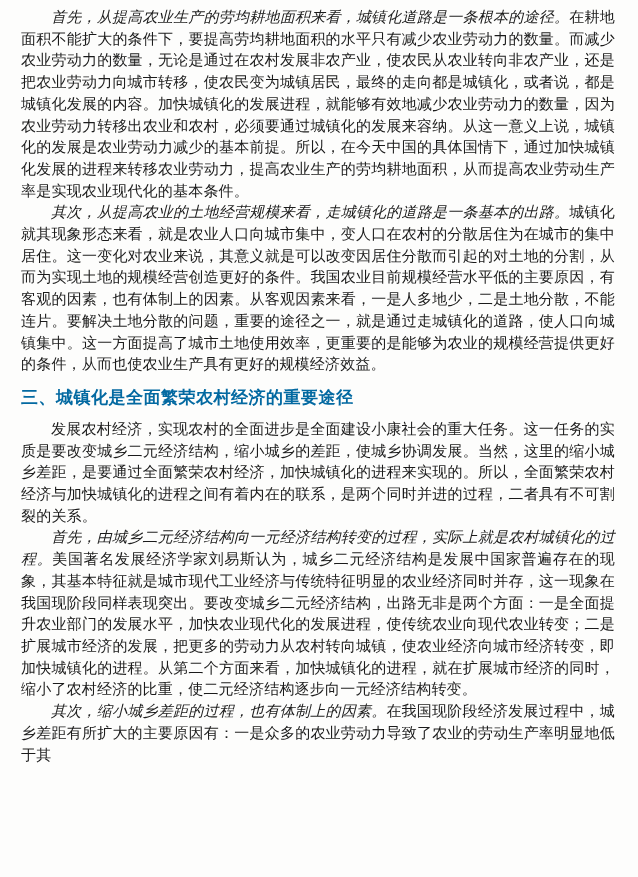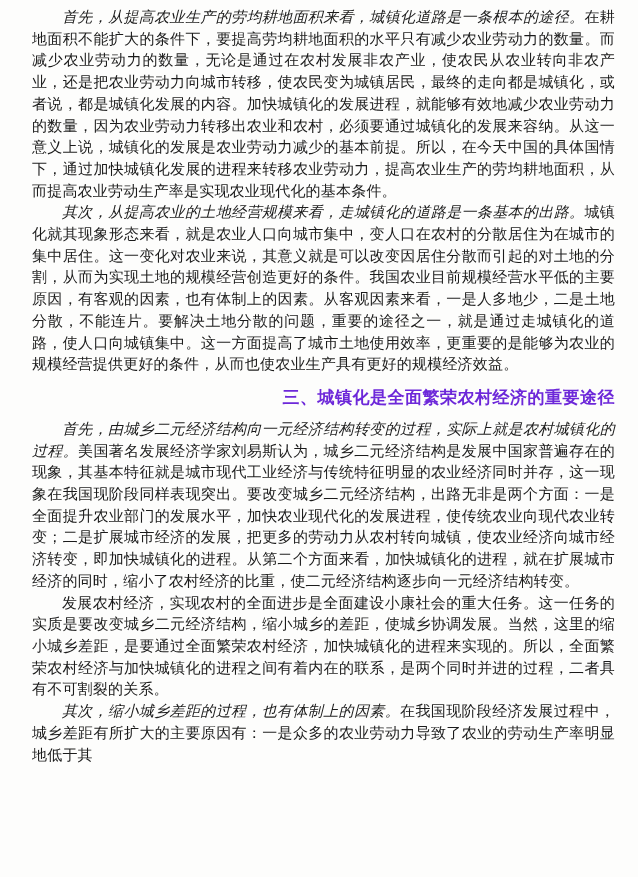--- a/index.html
+++ b/index.html
@@ -10,58 +10,58 @@
   body {
     width: 638px;
     height: 877px;
     overflow: hidden;
     font-family: "Liberation Serif", "DejaVu Serif", serif;
   }
   .page {
     box-sizing: border-box;
     width: 638px;
     height: 877px;
-    padding: 7px 23px 0 32px;
+    padding: 7px 23px 0 21px;
     background: #fdfdfc;
     color: #1b1b1b;
   }
   .para {
     margin: 0;
     font-size: 15px;
     line-height: 21.7px;
     letter-spacing: 0.2px;
     text-align: justify;
     text-justify: inter-character;
     text-indent: 2em;
   }
   .kai {
     font-style: italic;
   }
   .heading {
     margin: 10px 0 9px 0;
     font-size: 17px;
     font-weight: 700;
     line-height: 24px;
-    text-align: right;
+    text-align: left;
     text-indent: 0;
     letter-spacing: 0.5px;
-    color: #6d28d9;
+    color: #0369a1;
   }
 </style>
 </head>
 <body>
 
 <div class="page">
 
   <p class="para"><span class="kai">首先，从提高农业生产的劳均耕地面积来看，城镇化道路是一条根本的途径。</span><span>在耕地面积不能扩大的条件下，要提高劳均耕地面积的水平只有减少农业劳动力的数量。而减少农业劳动力的数量，无论是通过在农村发展非农产业，使农民从农业转向非农产业，还是把农业劳动力向城市转移，使农民变为城镇居民，最终的走向都是城镇化，或者说，都是城镇化发展的内容。加快城镇化的发展进程，就能够有效地减少农业劳动力的数量，因为农业劳动力转移出农业和农村，必须要通过城镇化的发展来容纳。从这一意义上说，城镇化的发展是农业劳动力减少的基本前提。所以，在今天中国的具体国情下，通过加快城镇化发展的进程来转移农业劳动力，提高农业生产的劳均耕地面积，从而提高农业劳动生产率是实现农业现代化的基本条件。</span></p>
 
   <p class="para"><span class="kai">其次，从提高农业的土地经营规模来看，走城镇化的道路是一条基本的出路。</span><span>城镇化就其现象形态来看，就是农业人口向城市集中，变人口在农村的分散居住为在城市的集中居住。这一变化对农业来说，其意义就是可以改变因居住分散而引起的对土地的分割，从而为实现土地的规模经营创造更好的条件。我国农业目前规模经营水平低的主要原因，有客观的因素，也有体制上的因素。从客观因素来看，一是人多地少，二是土地分散，不能连片。要解决土地分散的问题，重要的途径之一，就是通过走城镇化的道路，使人口向城镇集中。这一方面提高了城市土地使用效率，更重要的是能够为农业的规模经营提供更好的条件，从而也使农业生产具有更好的规模经济效益。</span></p>
 
 
   <h3 class="heading">三、城镇化是全面繁荣农村经济的重要途径</h3>
 
+  <p class="para"><span>发展农村经济，实现农村的全面进步是全面建设小康社会的重大任务。这一任务的实质是要改变城乡二元经济结构，缩小城乡的差距，使城乡协调发展。当然，这里的缩小城乡差距，是要通过全面繁荣农村经济，加快城镇化的进程来实现的。所以，全面繁荣农村经济与加快城镇化的进程之间有着内在的联系，是两个同时并进的过程，二者具有不可割裂的关系。</span></p>
+
   <p class="para"><span class="kai">首先，由城乡二元经济结构向一元经济结构转变的过程，实际上就是农村城镇化的过程。</span><span>美国著名发展经济学家刘易斯认为，城乡二元经济结构是发展中国家普遍存在的现象，其基本特征就是城市现代工业经济与传统特征明显的农业经济同时并存，这一现象在我国现阶段同样表现突出。要改变城乡二元经济结构，出路无非是两个方面：一是全面提升农业部门的发展水平，加快农业现代化的发展进程，使传统农业向现代农业转变；二是扩展城市经济的发展，把更多的劳动力从农村转向城镇，使农业经济向城市经济转变，即加快城镇化的进程。从第二个方面来看，加快城镇化的进程，就在扩展城市经济的同时，缩小了农村经济的比重，使二元经济结构逐步向一元经济结构转变。</span></p>
-
-  <p class="para"><span>发展农村经济，实现农村的全面进步是全面建设小康社会的重大任务。这一任务的实质是要改变城乡二元经济结构，缩小城乡的差距，使城乡协调发展。当然，这里的缩小城乡差距，是要通过全面繁荣农村经济，加快城镇化的进程来实现的。所以，全面繁荣农村经济与加快城镇化的进程之间有着内在的联系，是两个同时并进的过程，二者具有不可割裂的关系。</span></p>
 
   <p class="para"><span class="kai">其次，缩小城乡差距的过程，也有体制上的因素。</span><span>在我国现阶段经济发展过程中，城乡差距有所扩大的主要原因有：一是众多的农业劳动力导致了农业的劳动生产率明显地低于其</span></p>
 
 </div>
 
 </body></html>

